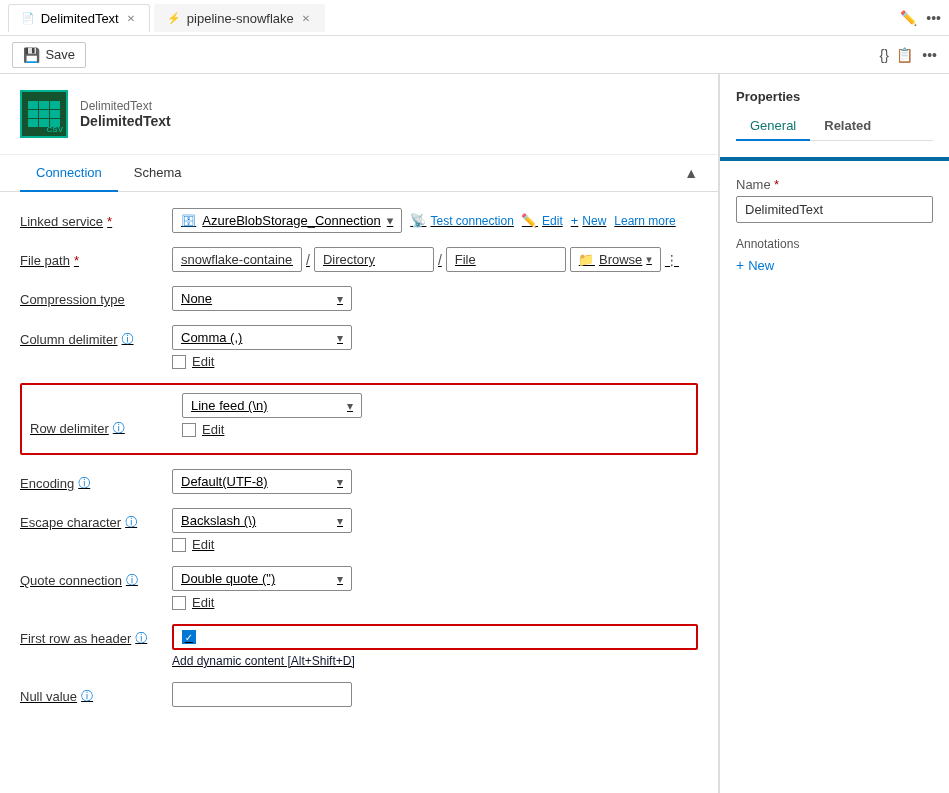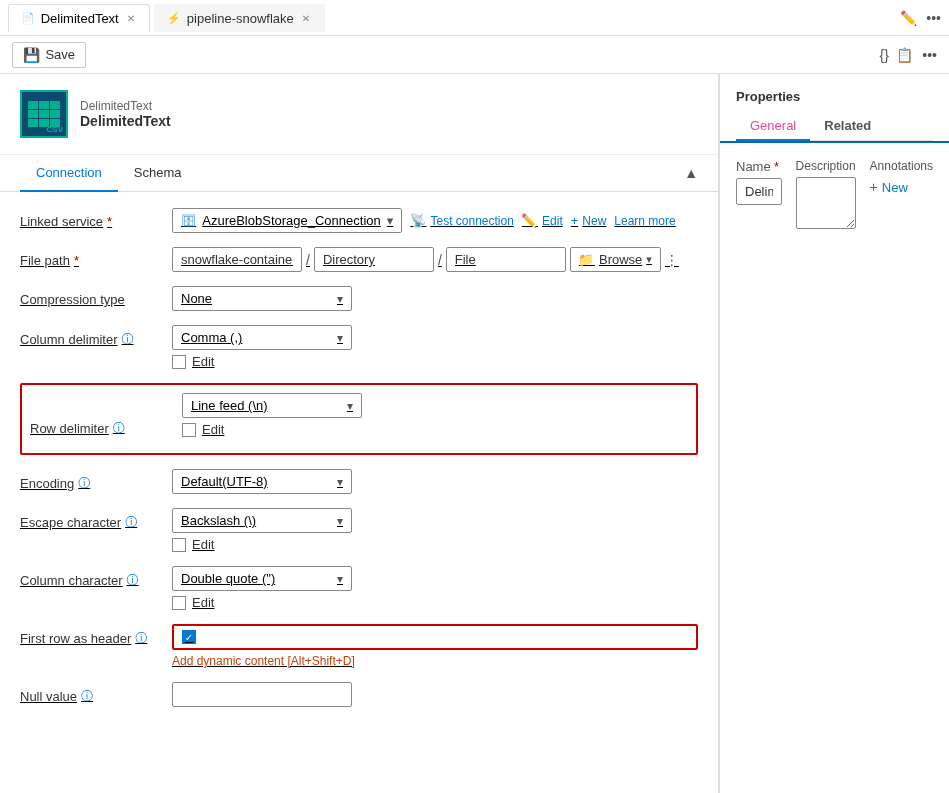--- a/index.html
+++ b/index.html
@@ -48,21 +48,21 @@
     }
 
     
     .dataset-header {
       display: flex; align-items: center; gap: 12px;
       padding: 16px 20px; border-bottom: 1px solid #eee;
     }
     .csv-icon {
       width: 48px; height: 48px; border: 2px solid #00b294;
       display: flex; align-items: center; justify-content: center;
-      background: #0c4a6e; position: relative;
+      background: #14532d; position: relative;
     }
     .csv-icon .grid { display: grid; grid-template-columns: repeat(3,10px); grid-template-rows: repeat(3,8px); gap: 1px; }
     .csv-icon .cell { background: #00b294; }
     .csv-icon .label { position: absolute; bottom: 2px; right: 3px; font-size: 8px; font-weight: bold; color: #00b294; }
     .dataset-title { font-size: 12px; color: #666; }
     .dataset-name { font-size: 14px; font-weight: 600; color: #333; }
 
     
     .section-tabs {
       display: flex; align-items: center; border-bottom: 1px solid #ddd;
@@ -133,37 +133,37 @@
       border: 2px solid #cc0000; padding: 8px; border-radius: 2px; margin-bottom: 14px;
     }
     .highlight-box .form-row { margin-bottom: 8px; align-items: flex-end; }
 
     
     .frah-box {
       border: 2px solid #cc0000; padding: 4px 8px; border-radius: 2px; display: inline-flex; align-items: center;
     }
 
     
-    .dynamic-link { color: #c2410c; font-size: 12px; cursor: pointer; }
+    .dynamic-link { color: #0f172a; font-size: 12px; cursor: pointer; }
 
     
     .right-panel {
       width: 230px; background: #fff; border-left: 1px solid #ddd;
       display: flex; flex-direction: column; padding: 0;
     }
     .props-header {
-      padding: 14px 16px 0; font-size: 14px; font-weight: 600; color: #333; border-bottom: 2px solid #0369a1;
+      padding: 14px 16px 16px; font-size: 14px; font-weight: 600; color: #333; border-bottom: 4px solid #0369a1;
     }
     .props-tabs { display: flex; gap: 0; border-bottom: 1px solid #ddd; margin-top: 8px; }
     .props-tab {
       padding: 6px 14px; cursor: pointer; font-size: 13px; color: #555;
       border-bottom: 2px solid transparent; margin-bottom: -1px;
     }
-    .props-tab.active { border-bottom-color: #0078d4; color: #ec4899; font-weight: 500; }
-    .props-body { padding: 16px; display: flex; flex-direction: row; gap: 14px; }
+    .props-tab.active { border-bottom-color: #0078d4; color: #0f766e; font-weight: 500; }
+    .props-body { padding: 16px; display: flex; flex-direction: column; gap: 14px; }
     .prop-field label { font-size: 12px; color: #555; margin-bottom: 4px; display: block; }
     .prop-field label .required { color: #a80000; }
     .prop-input {
       width: 100%; border: 1px solid #8a8886; padding: 5px 8px; font-size: 13px;
       color: #333; border-radius: 2px; background: #fff;
     }
     .prop-textarea {
       width: 100%; border: 1px solid #8a8886; padding: 5px 8px; font-size: 13px;
       color: #333; border-radius: 2px; resize: vertical; height: 52px; background: #fff;
     }
@@ -369,21 +369,21 @@
           </div>
           <div class="edit-row">
             <div class="checkbox"></div>
             <span class="edit-label">Edit</span>
           </div>
         </div>
       </div>
 
       <div class="form-row">
         <div class="form-label">
-          <span>Column character</span>
+          <span>Quote connection</span>
           <span class="info-icon" style="color:#0078d4;font-size:12px;">ⓘ</span>
         </div>
         <div class="form-controls">
           <div class="select-control" style="width:180px;">
             <span>Double quote (")</span>
             <span class="select-arrow">▾</span>
           </div>
           <div class="edit-row">
             <div class="checkbox"></div>
             <span class="edit-label">Edit</span>
@@ -426,24 +426,20 @@
       </div>
     </div>
     <div class="props-body">
       <div class="prop-field">
         <label>
           <span>Name</span>
           <span class="required"> *</span>
         </label>
         <input class="prop-input" type="text" value="DelimitedText" style="">
       </div>
-      <div class="prop-field">
-        <label>Description</label>
-        <textarea class="prop-textarea" style=""></textarea>
-      </div>
       <div class="annotations-section prop-field">
         <div class="annotations-label">Annotations</div>
         <button class="add-new-btn">
           <span style="font-size:14px;">+</span>
           <span>New</span>
         </button>
       </div>
     </div>
   </div>
 

